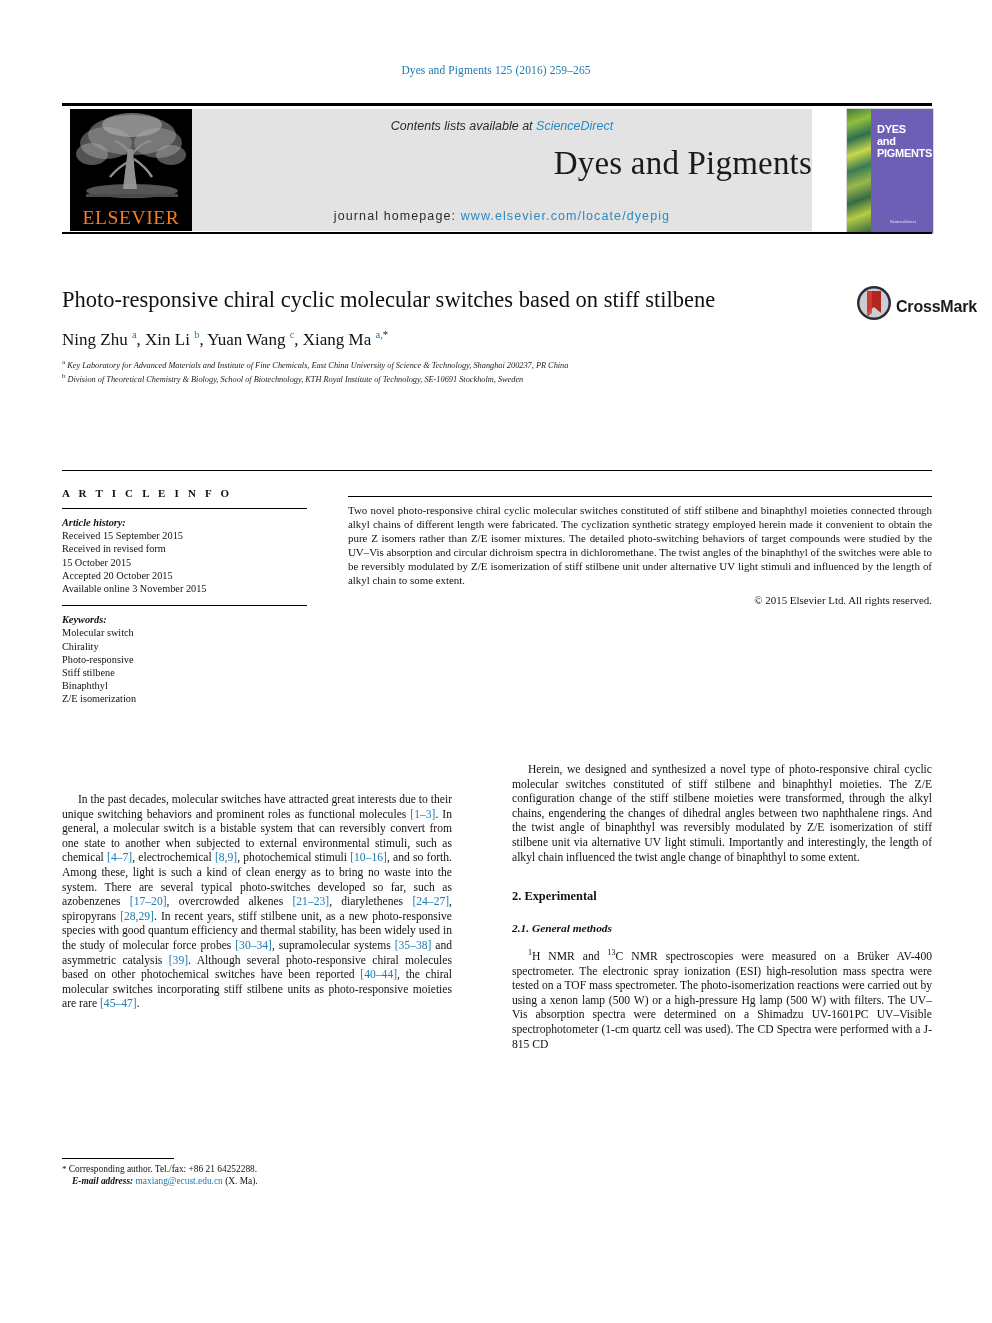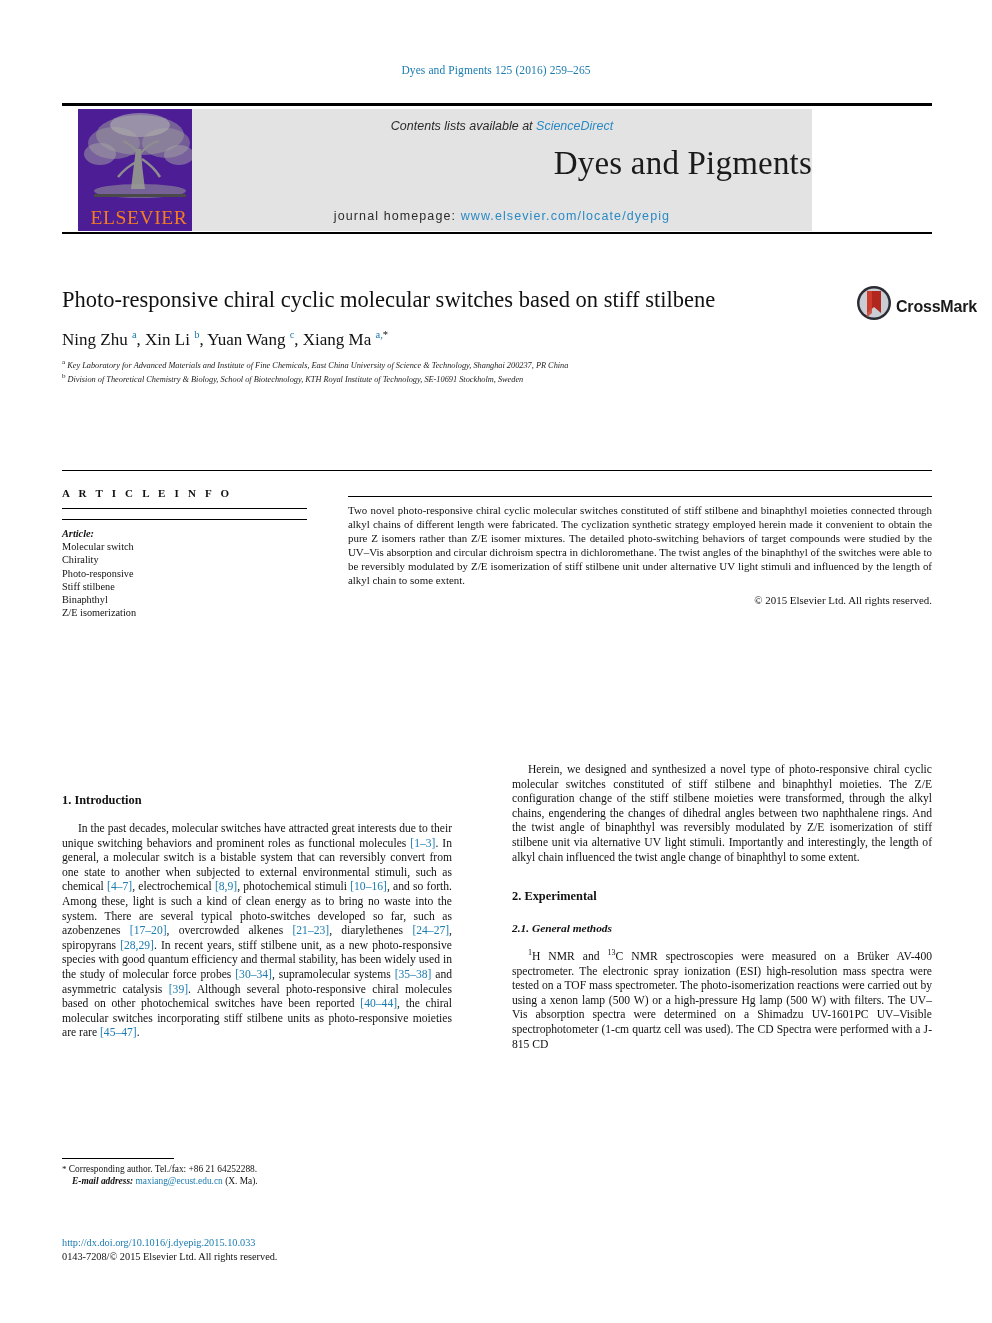--- a/index.html
+++ b/index.html
@@ -53,25 +53,25 @@
   }
   .rule-bottom {
     position: absolute;
     left: 0; top: 129px;
     width: 870px;
     height: 2px;
     background: #000;
   }
   .elsevier-logo {
     position: absolute;
-    left: 16px;
+    left: 8px;
     top: 6px;
     width: 122px;
     height: 122px;
-    background: #4c1d95;
+    background: #000000;
   }
   .tree-svg { display:block; }
   .elsevier-word {
     position: absolute;
     left: 2px;
     bottom: 2px;
     width: 118px;
     text-align: center;
     color: #f57c20;
     font-family: "Liberation Serif", serif;
@@ -392,20 +392,29 @@
     <div class="grey-band">
       <div class="contents-line">
         <span>Contents lists available at </span><span class="sd">ScienceDirect</span>
       </div>
       <div class="journal-name">Dyes and Pigments</div>
       <div class="homepage-line">
         <span>journal homepage: </span><span class="url">www.elsevier.com/locate/dyepig</span>
       </div>
     </div>
 
+    <div class="cover">
+      <div class="cover-strip"></div>
+      <div class="cover-title">
+        <div>DYES</div>
+        <div>and</div>
+        <div>PIGMENTS</div>
+      </div>
+      <div class="cover-foot">ScienceDirect</div>
+    </div>
 
     <div class="rule-bottom"></div>
   </div>
 
   <div class="title-block">
     <h1 class="art-title">Photo-responsive chiral cyclic molecular switches based on stiff stilbene</h1>
     <div class="authors">Ning Zhu <sup>a</sup>, Xin Li <sup>b</sup>, Yuan Wang <sup>c</sup>, Xiang Ma <sup>a,</sup><sup class="star">*</sup></div>
     <div class="affils">
         <div><sup>a</sup> Key Laboratory for Advanced Materials and Institute of Fine Chemicals, East China University of Science &amp; Technology, Shanghai 200237, PR China</div>
         <div><sup>b</sup> Division of Theoretical Chemistry &amp; Biology, School of Biotechnology, KTH Royal Institute of Technology, SE-10691 Stockholm, Sweden</div>
@@ -420,42 +429,49 @@
       <path d="M11 6 h5 v22 l-5 4.2 z" fill="#d24030" opacity=".85"></path>
     </svg>
     <div class="cm-word">CrossMark</div>
   </div>
 
   <div class="rule-main" id="rule-above-info"></div>
 
   <div class="info-col">
     <div class="sec-head">A R T I C L E   I N F O</div>
     <div class="thinrule"></div>
+    <div class="info-body">
+      <div class="lbl">Article history:</div>
+      <div>Received 15 September 2015</div>
+      <div>Received in revised form</div>
+      <div>15 October 2015</div>
+      <div>Accepted 20 October 2015</div>
+      <div>Available online 3 November 2015</div>
+    </div>
     <div class="kw-block">
       <div class="kw-rule"></div>
       <div class="info-body">
-        <div class="lbl">Article:</div>
+        <div class="lbl">Keywords:</div>
         <div>Molecular switch</div>
         <div>Chirality</div>
         <div>Photo-responsive</div>
         <div>Stiff stilbene</div>
         <div>Binaphthyl</div>
         <div>Z/E isomerization</div>
       </div>
     </div>
   </div>
 
   <div class="abs-col">
     <div class="thinrule"></div>
     <div class="abs-body">Two novel photo-responsive chiral cyclic molecular switches constituted of stiff stilbene and binaphthyl moieties connected through alkyl chains of different length were fabricated. The cyclization synthetic strategy employed herein made it convenient to obtain the pure Z isomers rather than Z/E isomer mixtures. The detailed photo-switching behaviors of target compounds were studied by the UV–Vis absorption and circular dichroism spectra in dichloromethane. The twist angles of the binaphthyl of the switches were able to be reversibly modulated by Z/E isomerization of stiff stilbene unit under alternative UV light stimuli and influenced by the length of alkyl chain to some extent.</div>
     <div class="abs-copy">© 2015 Elsevier Ltd. All rights reserved.</div>
   </div>
 
   <div class="col-left">
-    <div class="h1">1. Introduction</div>
     <p class="body" id="intro-p1">In the past decades, molecular switches have attracted great interests due to their unique switching behaviors and prominent roles as functional molecules <span class="ref">[1–3]</span>. In general, a molecular switch is a bistable system that can reversibly convert from one state to another when subjected to external environmental stimuli, such as chemical <span class="ref">[4–7]</span>, electrochemical <span class="ref">[8,9]</span>, photochemical stimuli <span class="ref">[10–16]</span>, and so forth. Among these, light is such a kind of clean energy as to bring no waste into the system. There are several typical photo-switches developed so far, such as azobenzenes <span class="ref">[17–20]</span>, overcrowded alkenes <span class="ref">[21–23]</span>, diarylethenes <span class="ref">[24–27]</span>, spiropyrans <span class="ref">[28,29]</span>. In recent years, stiff stilbene unit, as a new photo-responsive species with good quantum efficiency and thermal stability, has been widely used in the study of molecular force probes <span class="ref">[30–34]</span>, supramolecular systems <span class="ref">[35–38]</span> and asymmetric catalysis <span class="ref">[39]</span>. Although several photo-responsive chiral molecules based on other photochemical switches have been reported <span class="ref">[40–44]</span>, the chiral molecular switches incorporating stiff stilbene units as photo-responsive moieties are rare <span class="ref">[45–47]</span>.</p>
   </div>
 
   <div class="col-right">
     <p class="body">Herein, we designed and synthesized a novel type of photo-responsive chiral cyclic molecular switches constituted of stiff stilbene and binaphthyl moieties. The Z/E configuration change of the stiff stilbene moieties were transformed, through the alkyl chains, engendering the changes of dihedral angles between two naphthalene rings. And the twist angle of binaphthyl was reversibly modulated by Z/E isomerization of stiff stilbene unit via alternative UV light stimuli. Importantly and interestingly, the length of alkyl chain influenced the twist angle change of binaphthyl to some extent.</p>
     <div class="h1 spaced">2. Experimental</div>
     <div class="h2">2.1. General methods</div>
     <p class="body" id="exp-p1"><sup class="nmr">1</sup>H NMR and <sup class="nmr">13</sup>C NMR spectroscopies were measured on a Brüker AV-400 spectrometer. The electronic spray ionization (ESI) high-resolution mass spectra were tested on a TOF mass spectrometer. The photo-isomerization reactions were carried out by using a xenon lamp (500 W) or a high-pressure Hg lamp (500 W) with filters. The UV–Vis absorption spectra were determined on a Shimadzu UV-1601PC UV–Visible spectrophotometer (1-cm quartz cell was used). The CD Spectra were performed with a J-815 CD</p>
   </div>
 
@@ -463,18 +479,14 @@
   <div class="footnote">
     <div>
       <span class="star">*</span><span> Corresponding author. Tel./fax: +86 21 64252288.</span>
     </div>
     <div style="padding-left:10px">
       <span class="em">E-mail address:</span>
       <span class="mail">maxiang@ecust.edu.cn</span><span> (X. Ma).</span>
     </div>
   </div>
 
-  <div class="footer">
-    <div class="doi">http://dx.doi.org/10.1016/j.dyepig.2015.10.033</div>
-    <div>0143-7208/© 2015 Elsevier Ltd. All rights reserved.</div>
-  </div>
 
 </div>
 
 </body></html>

